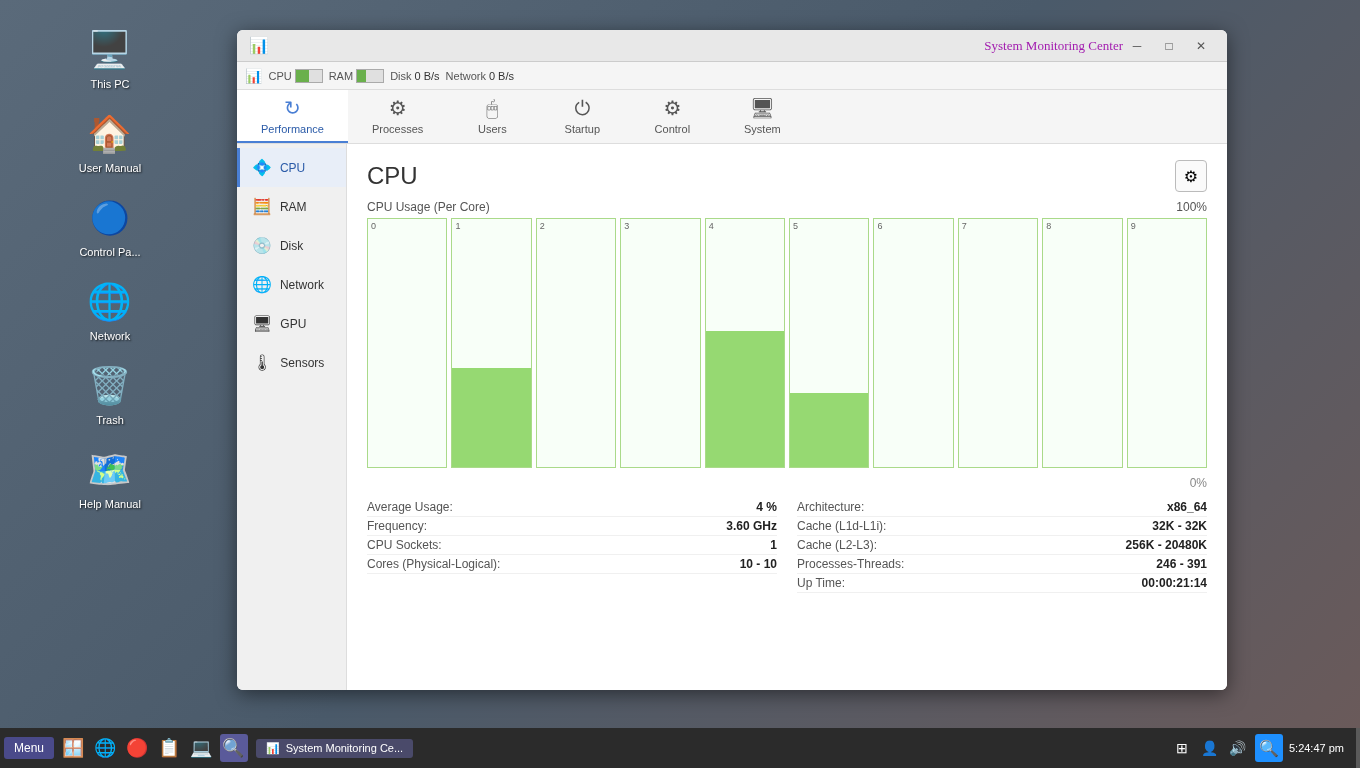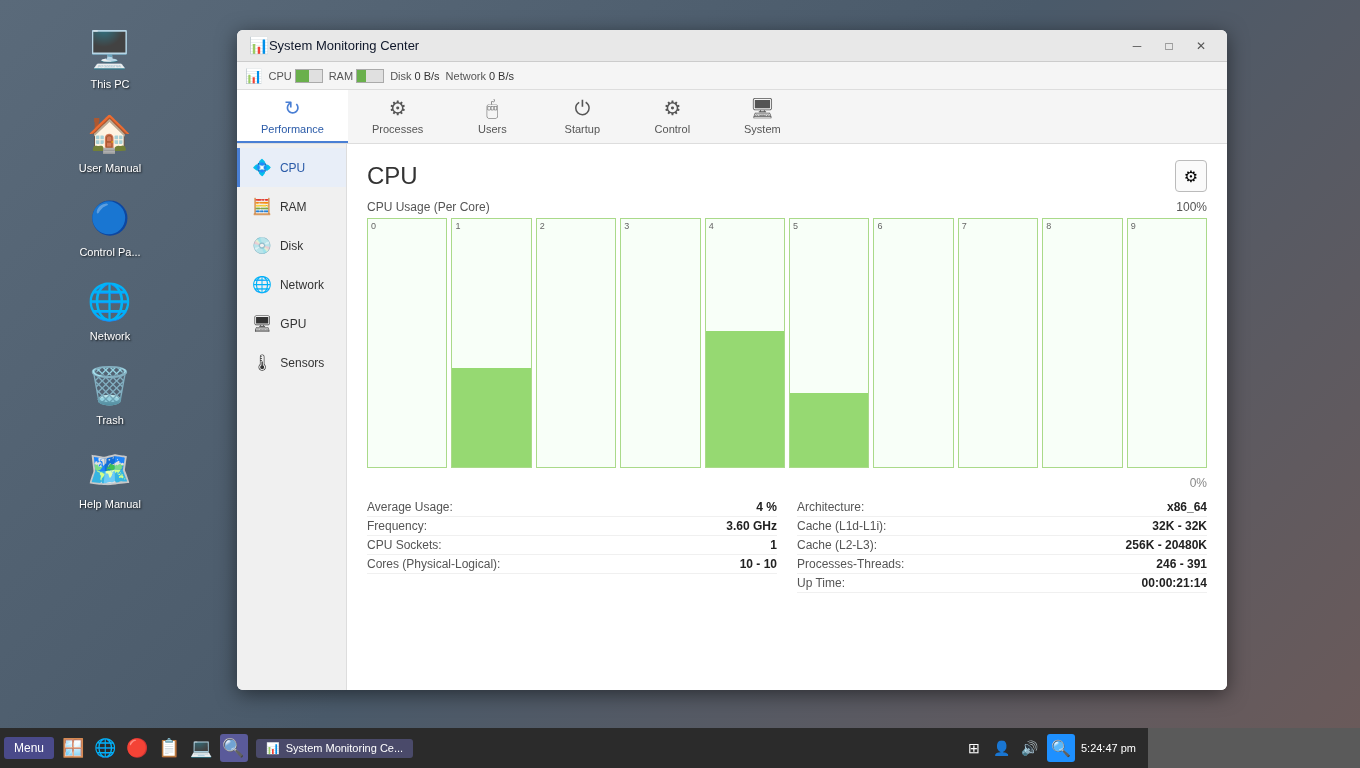--- a/index.html
+++ b/index.html
@@ -43,21 +43,21 @@
       color: white;
       font-size: 11px;
       text-align: right;
       text-shadow: 1px 1px 2px rgba(0,0,0,0.8);
     }
 
     
     .taskbar {
       position: absolute;
       bottom: 0; left: 0;
-      width: 1148px; height: 40px;
+      width: 1356px; height: 40px;
       background: #2b2b2b;
       display: flex;
       align-items: center;
       z-index: 100;
       padding: 0 4px;
     }
     .taskbar-menu {
       background: #4a4a8a;
       color: white;
       font-size: 12px;
@@ -125,24 +125,25 @@
       background: #e8e8e8;
       height: 32px;
       display: flex;
       align-items: center;
       padding: 0 12px;
       border-bottom: 1px solid #ccc;
       flex-shrink: 0;
     }
     .window-title {
       flex: 1;
-      text-align: left;
+      text-align: right;
       font-size: 13px;
       font-weight: 500;
-      color: #0f172a;
+      color: #a21caf;
+      font-family: Liberation Serif, serif;
     }
     .window-controls {
       display: flex; gap: 4px;
     }
     .win-btn {
       width: 28px; height: 22px;
       display: flex; align-items: center; justify-content: center;
       font-size: 12px;
       cursor: pointer;
       border-radius: 3px;

